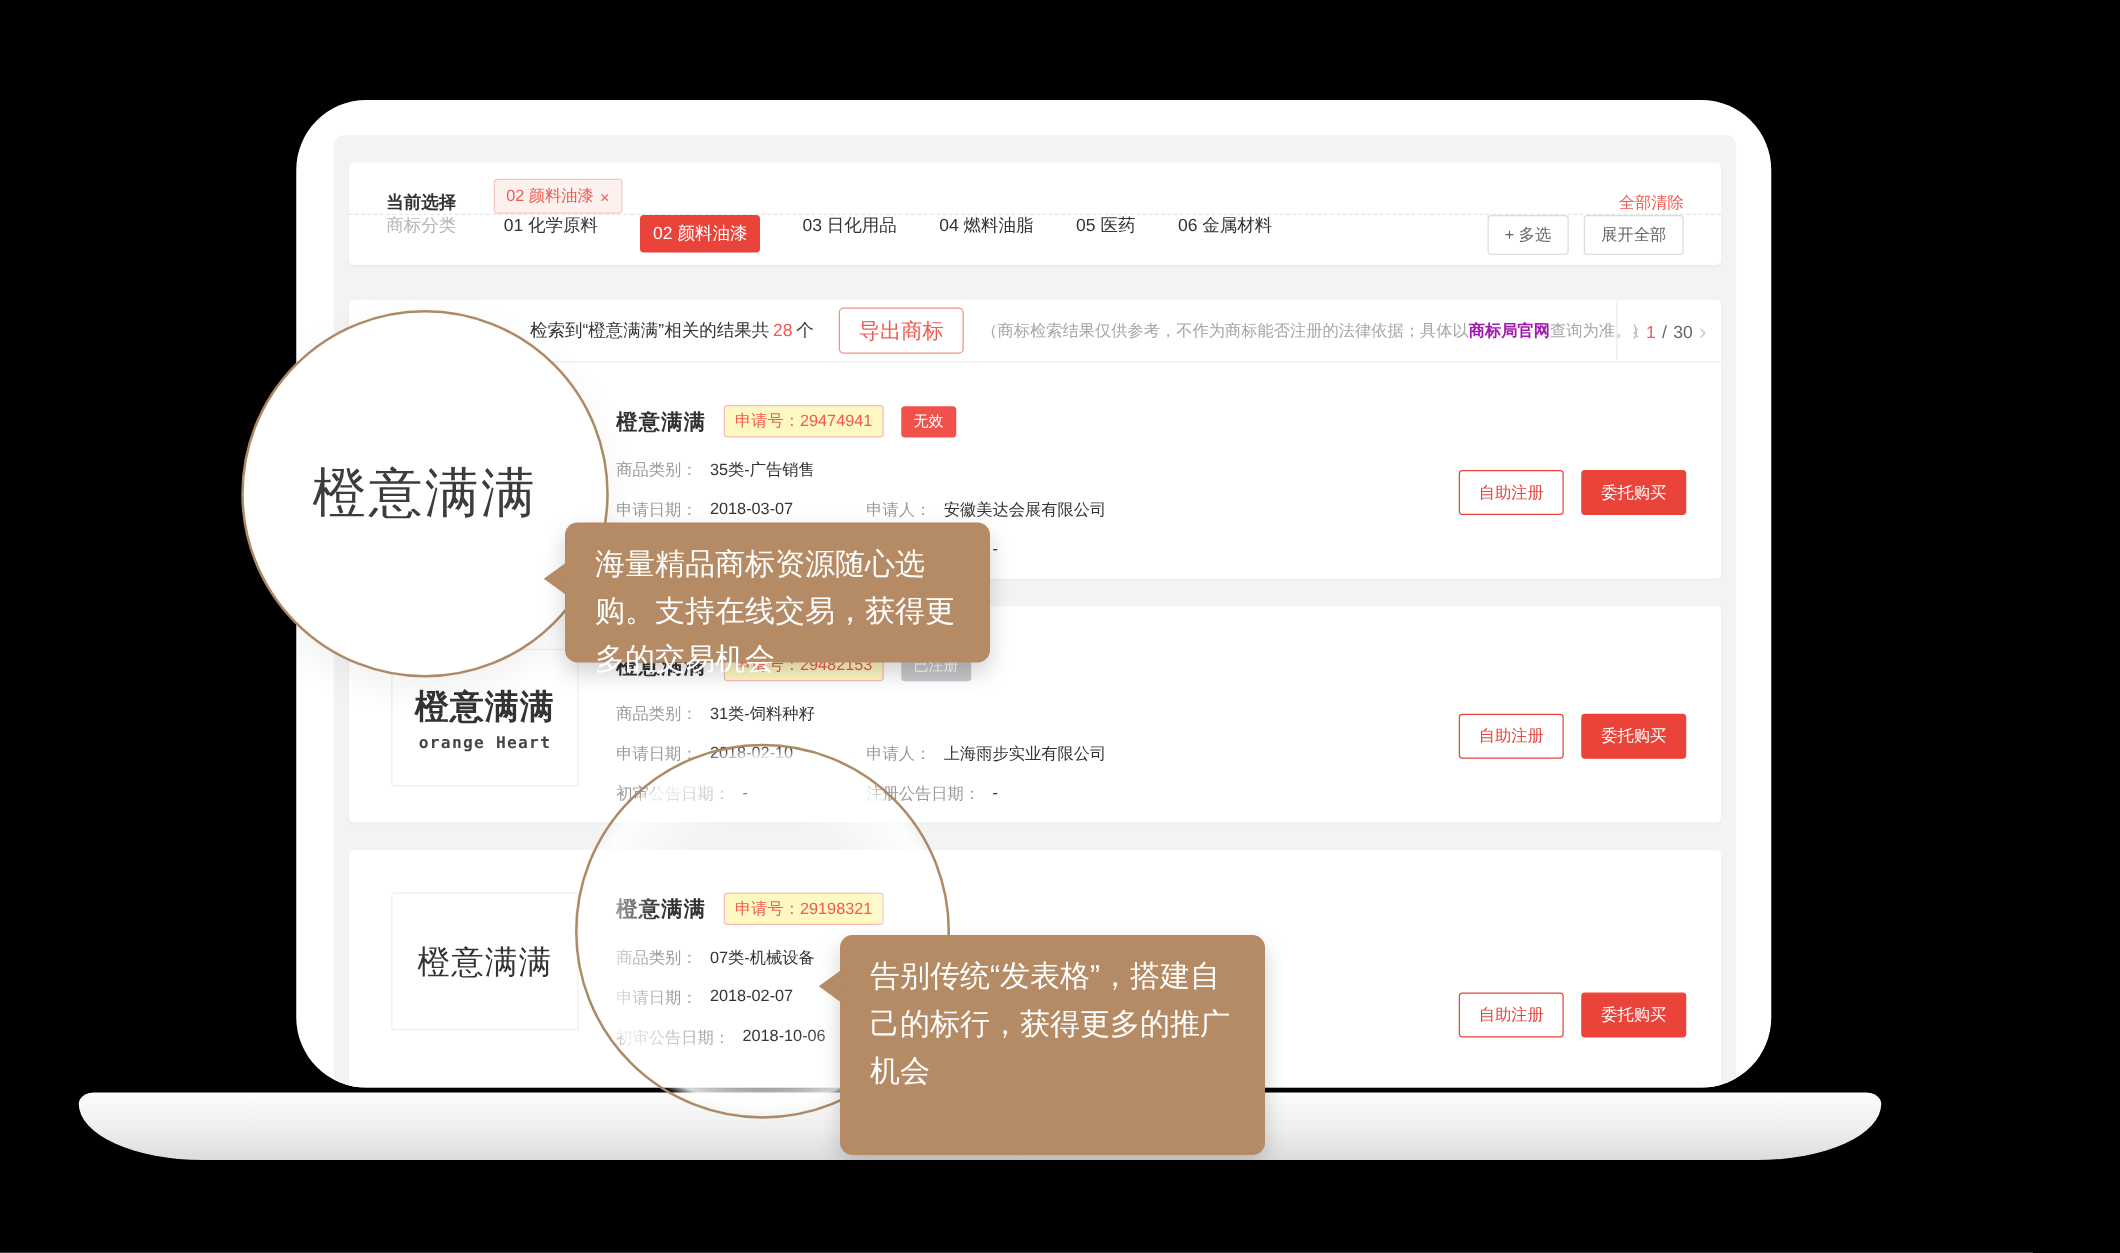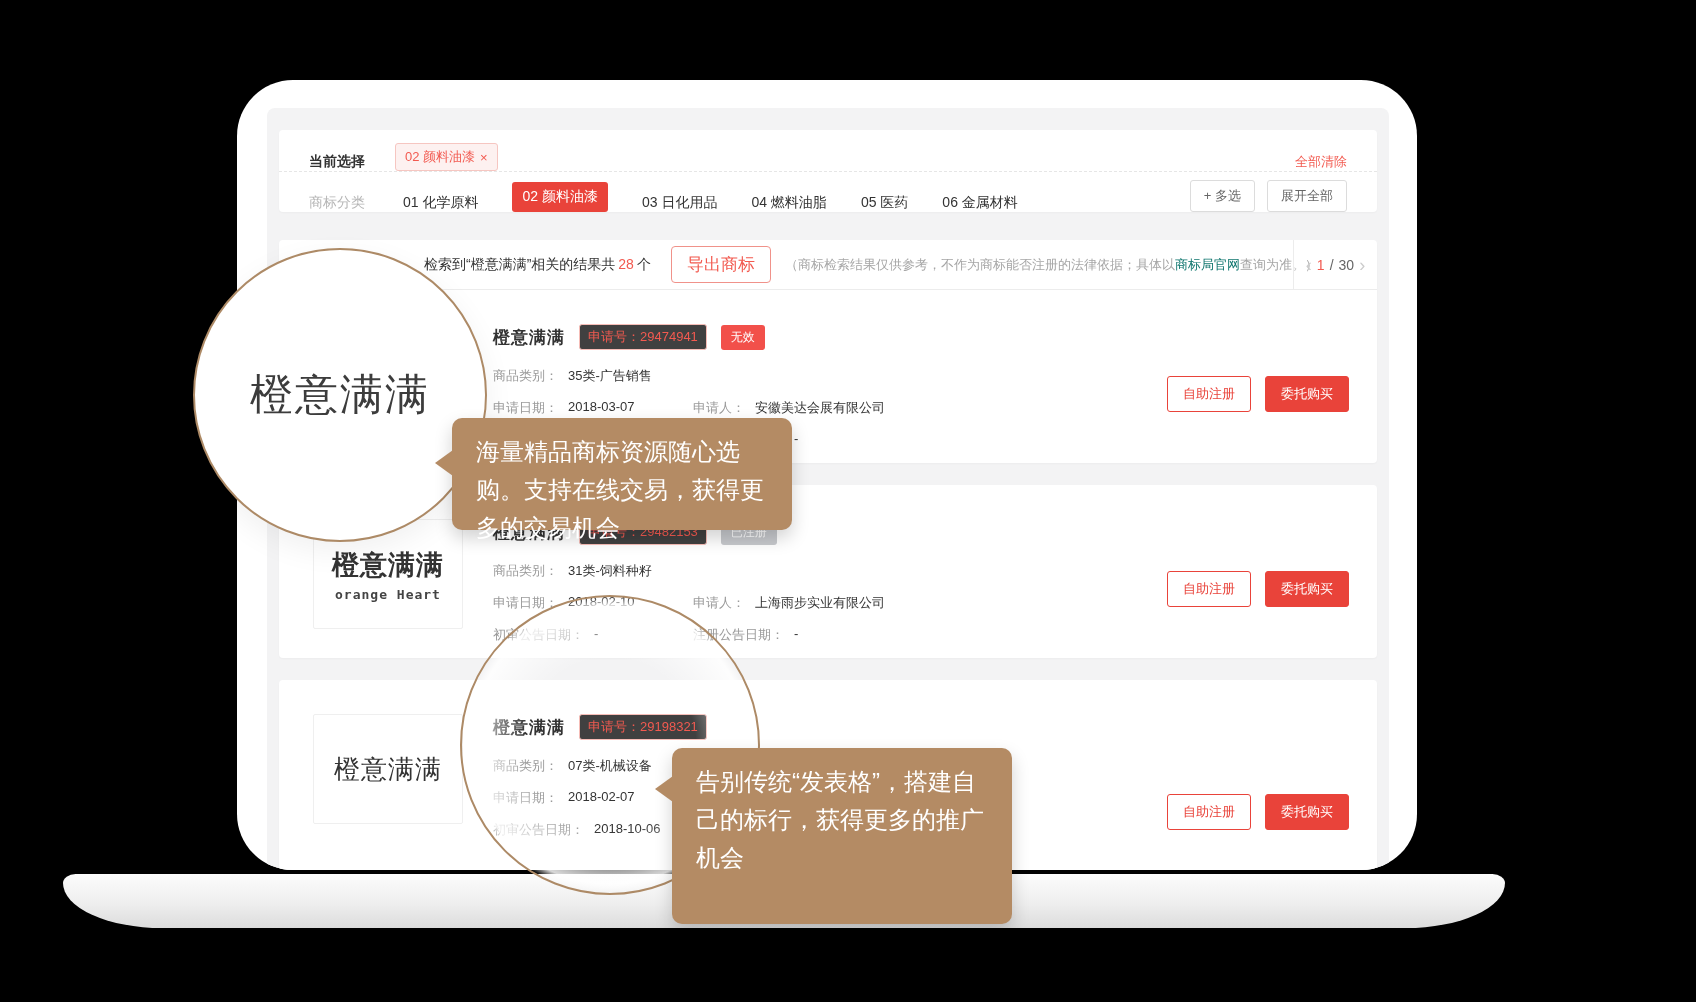--- a/index.html
+++ b/index.html
@@ -24,61 +24,61 @@
   
   .filter-card { height:82px; margin-bottom:28px; }
   .f-row1 { height:42px; display:flex; align-items:flex-end; padding:0 30px;
             border-bottom:1px dashed #e6e6e6; }
   .f-label { font-size:14px; color:#333; font-weight:700; }
   .sel-tag { margin-left:30px; font-size:13px; color:#f25a50; background:#fdf1f0;
              border:1px solid #f6c6c1; border-radius:3px; padding:4px 9px;
              display:inline-flex; align-items:center; gap:5px; cursor:pointer; }
   .sel-tag .x { font-size:13px; }
   .clear-all { margin-left:auto; font-size:13px; color:#f25a50; cursor:pointer; }
-  .f-row2 { height:40px; display:flex; align-items:flex-end; padding:0 30px; }
+  .f-row2 { height:40px; display:flex; align-items:flex-start; padding:0 30px; }
   .cat-label { font-size:14px; color:#b5b5b5; margin-right:38px; }
   .tab { font-size:14px; color:#333; margin-right:34px; cursor:pointer; white-space:nowrap; }
   .tab.active { background:#e9433a; color:#fff; padding:6px 10px; border-radius:3px; }
   .f-btn { font-size:13px; color:#666; border:1px solid #dcdcdc; background:#fff;
            border-radius:3px; padding:6px 13px; cursor:pointer; white-space:nowrap; }
   .f-btn + .f-btn { margin-left:12px; }
   .f-spacer { margin-left:auto; }
 
   
   .results-stack { flex:1; display:flex; flex-direction:column; min-height:0; }
   .gap { height:22px; flex:none; }
   .cardC { flex:1; }
 
   .r-header { position:relative; height:50px; border-bottom:1px solid #ececec;
               display:flex; align-items:center; padding-left:145px; }
   .summary { font-size:14px; color:#333; white-space:nowrap; }
   .summary .cnt { color:#f25a50; padding:0 3px; }
   .export-btn { margin-left:20px; font-size:17px; color:#f25a50; background:#fff;
                 border:1px solid #f0928a; border-radius:4px; padding:6px 15px; cursor:pointer; }
   .disclaimer { margin-left:14px; font-size:13px; color:#a6a6a6; white-space:nowrap; }
-  .disclaimer .lnk { color:#0f766e; cursor:pointer; }
+  .disclaimer .lnk { color:#a21caf; cursor:pointer;font-weight:bold; }
   .pagination { position:absolute; right:0; top:0; bottom:0; width:84px;
                 border-left:1px solid #ececec; display:flex; align-items:center;
                 justify-content:center; gap:5px; font-size:14px; }
   .pg-arrow { color:#ccc; font-size:18px; cursor:pointer; line-height:1; }
   .pg-cur { color:#f25a50; }
   .pg-div, .pg-total { color:#666; }
 
   .row { display:flex; align-items:flex-start; padding:34px 28px 0 34px; }
   .mark-box { width:150px; height:110px; border:1px solid #efefef; border-radius:2px;
               display:flex; flex-direction:column; align-items:center; justify-content:center;
               flex:none; background:#fff; }
   .mark-main { font-size:26px; color:#333; letter-spacing:1px; }
   .mark-serif { font-family:"DejaVu Serif","Liberation Serif",serif; font-weight:700; font-size:27px; }
   .mark-sub { font-family:"DejaVu Sans Mono","Liberation Mono",monospace; font-weight:700;
               font-size:13px; color:#444; margin-top:4px; letter-spacing:1px; }
   .details { margin-left:30px; }
   .title-line { display:flex; align-items:center; margin-bottom:17px; }
   .tm-title { font-size:17px; font-weight:700; color:#333; margin-right:14px; letter-spacing:1px; }
-  .appno { font-size:13px; color:#f25a50; background:#404040; border:1px solid #f6bdb7;
+  .appno { font-size:13px; color:#f25a50; background:#fef9c3; border:1px solid #f6bdb7;
            border-radius:3px; padding:3px 8px; margin-right:14px; white-space:nowrap; }
   .status { font-size:12px; color:#fff; border-radius:3px; padding:4px 10px; white-space:nowrap; }
   .status-invalid { background:#f2504a; }
   .status-registered { background:#c7c9cd; }
   .field-line { display:flex; font-size:13px; margin-bottom:14px; }
   .pair1 { display:flex; width:200px; flex:none; }
   .pair2 { display:flex; }
   .fl { color:#9a9a9a; margin-right:10px; white-space:nowrap; }
   .fv { color:#333; white-space:nowrap; }
   .row-buttons { margin-left:auto; align-self:center; display:flex; flex:none;padding-left:44px; }

